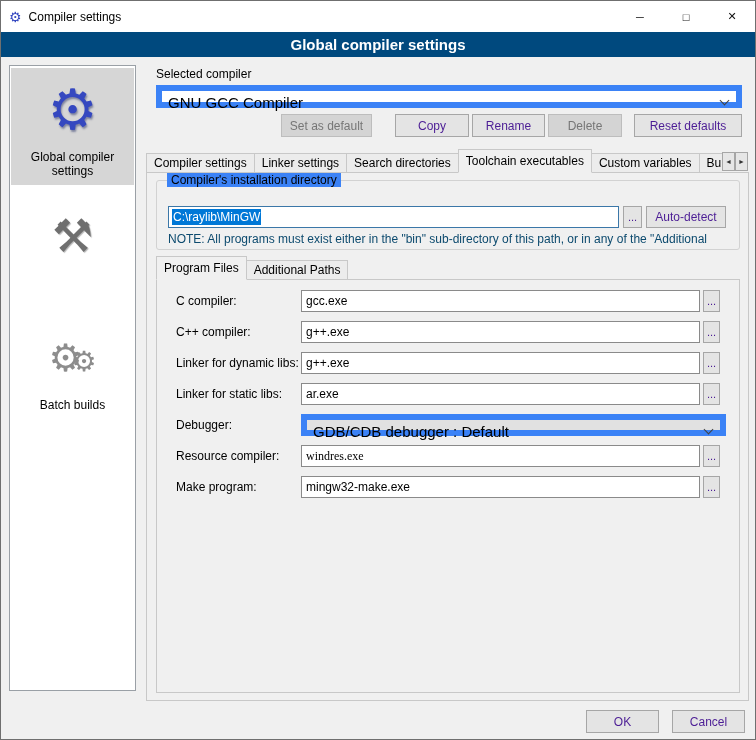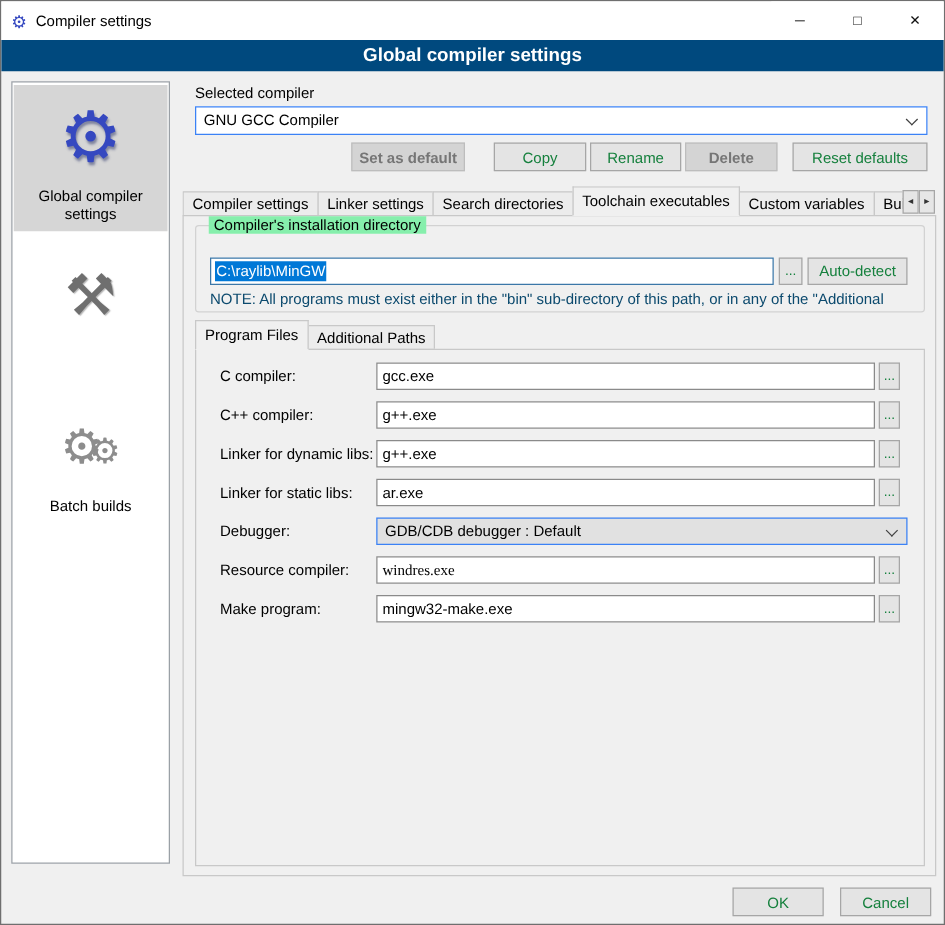--- a/index.html
+++ b/index.html
@@ -19,36 +19,36 @@
   .side-item{position:absolute;left:1px;width:123px;text-align:center;cursor:default;padding-top:4px;}
   .side-item.selected{background:#d6d6d6;}
   .side-icon{display:block;height:76px;line-height:76px;}
   .gear-big{font-size:56px;color:#3548c0;text-shadow:1px 2px 2px rgba(20,30,90,.45);}
   .hammer{font-size:46px;color:#6f6f6f;text-shadow:1px 1px 1px rgba(0,0,0,.3);}
   .gears-gray{font-size:38px;color:#8d8d8d;}
   .gears-gray .g2{font-size:28px;margin-left:-11px;}
   .side-label{font-size:12px;color:#000;line-height:14px;padding:2px 2px 7px;}
   
   .label{position:absolute;font-size:12px;color:#000;white-space:nowrap;}
-  .combo{position:absolute;background:#fff;border:1px solid #3b82f6;font-size:12px;cursor:default;}
+  .combo{position:absolute;background:#fff;border:6px solid #3b82f6;font-size:15px;cursor:default;}
   .combo.gray{background:#e1e1e1;}
   .combo .val{position:absolute;left:6px;top:3px;white-space:nowrap;}
   .chev{position:absolute;right:8px;top:6px;width:7px;height:7px;border-right:1px solid #404040;border-bottom:1px solid #404040;transform:rotate(45deg);}
   button{font-family:"Liberation Sans",sans-serif;}
-  .btn{position:absolute;height:23px;background:#e4e4e4;border:1px solid #a6a6a6;font-size:12px;color:#15803d;cursor:default;}
-  .btn:disabled{background:#d4d4d4;border-color:#bdbdbd;color:#767676;font-weight:bold;}
+  .btn{position:absolute;height:23px;background:#e4e4e4;border:1px solid #a6a6a6;font-size:12px;color:#4c1d95;cursor:default;}
+  .btn:disabled{background:#d4d4d4;border-color:#bdbdbd;color:#767676;}
   
   .tabstrip{position:absolute;left:145px;top:148px;width:576px;height:24px;white-space:nowrap;overflow:hidden;}
   .tab{display:inline-block;vertical-align:bottom;height:20px;line-height:18px;padding:0 7px;margin-right:-1px;background:#ececec;border:1px solid #c8c8c8;font-size:12px;cursor:default;}
   .tab.active{height:24px;line-height:22px;background:#f0f0f0;border-bottom-color:#f0f0f0;position:relative;z-index:5;}
   .scrollbtn{position:absolute;top:151px;width:13px;height:19px;background:#e6e6e6;border:1px solid #a6a6a6;font-size:7px;line-height:16px;text-align:center;color:#333;padding:0;}
   .panel{position:absolute;left:145px;top:171px;width:603px;height:529px;background:#f0f0f0;border:1px solid #c8c8c8;}
   
   .groupbox{position:absolute;left:155px;top:179px;width:584px;height:70px;border:1px solid #d2d2d2;border-radius:3px;}
-  .grouplabel{position:absolute;left:10px;top:-8px;background:#86efac;padding:0 4px;font-size:12px;white-space:nowrap;}
+  .grouplabel{position:absolute;left:10px;top:-8px;background:#3b82f6;padding:0 4px;font-size:12px;white-space:nowrap;}
   .dirinput{position:absolute;left:11px;top:25px;width:451px;height:22px;background:#fff;border:1px solid #3b77a8;font-size:12px;line-height:20px;padding:0 3px;overflow:hidden;white-space:nowrap;cursor:text;}
   .dirinput .sel{background:#0078d7;color:#fff;padding:1px 1px;}
   .note{position:absolute;left:11px;top:51px;width:566px;font-size:12px;color:#0c4a6e;white-space:nowrap;overflow:hidden;}
   
   .subtabstrip{position:absolute;left:155px;top:255px;height:24px;white-space:nowrap;}
   .subpanel{position:absolute;left:155px;top:278px;width:584px;height:414px;background:#f0f0f0;border:1px solid #c8c8c8;}
   .tinput{position:absolute;left:300px;width:399px;height:22px;border:1px solid #8a8a8a;background:#fff;font-size:12px;padding:0 4px;font-family:"Liberation Sans",sans-serif;}
   .dots{position:absolute;left:702px;width:17px;height:22px;font-size:11px;line-height:17px;}
 </style>
 </head>

